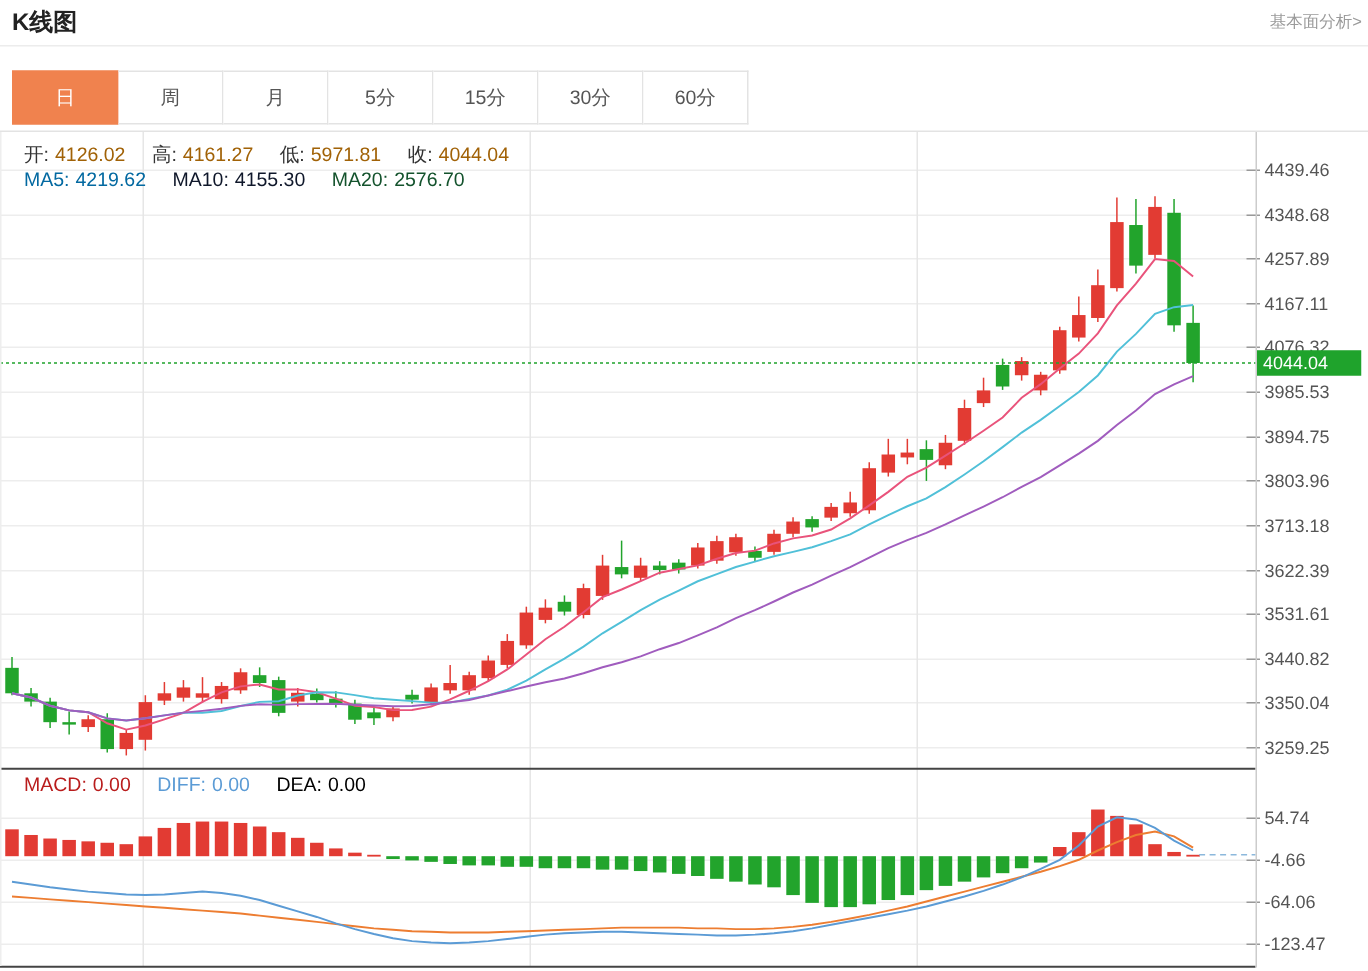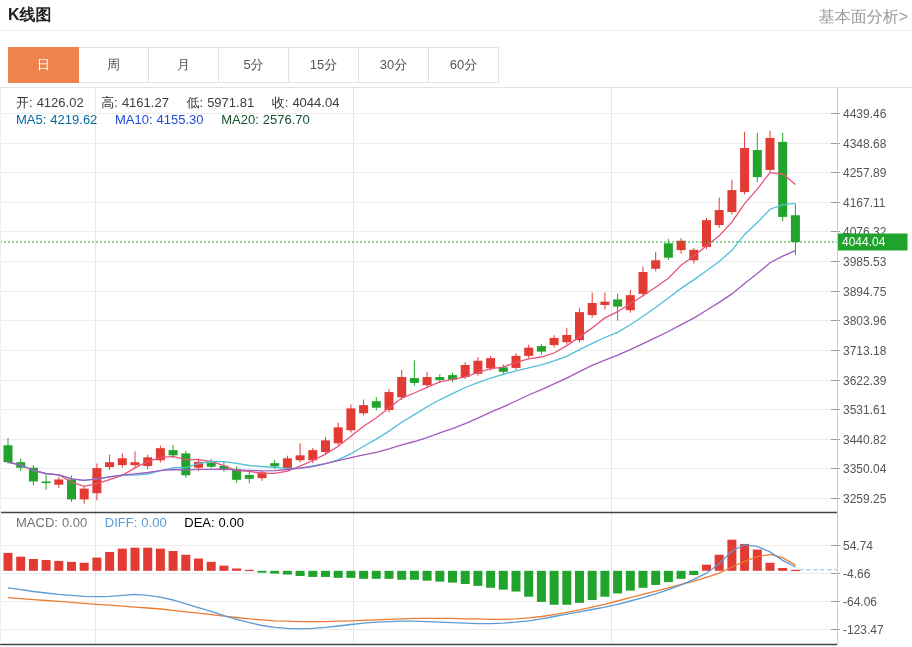--- a/index.html
+++ b/index.html
@@ -1,34 +1,34 @@
 <!DOCTYPE html>
 <html><head>
 <meta charset="utf-8">
 <style>
   html,body{margin:0;padding:0;background:#fff;}
   .page{position:relative;width:912px;height:647px;background:#fff;overflow:hidden;
         font-family:"Liberation Sans","DejaVu Sans",sans-serif;}
   .hdr{position:absolute;top:0;left:0;width:912px;height:30px;border-bottom:1px solid #ececec;}
   .title{position:absolute;left:8px;top:5px;font-size:16px;font-weight:bold;color:#222;text-align:center;}
-  .hdr-link{position:absolute;right:4px;top:7px;font-size:16px;color:#9a9a9a;cursor:pointer;}
+  .hdr-link{position:absolute;right:4px;top:7px;font-size:11px;color:#9a9a9a;cursor:pointer;}
   .tabs{position:absolute;top:47px;left:8px;display:flex;}
   .tab{width:69px;height:34px;line-height:34px;text-align:center;font-size:13px;color:#555;
        background:#fff;border:1px solid #e3e3e3;border-left:none;cursor:pointer;}
   .tab:first-child{border-left:1px solid #e3e3e3;}
   .tab.sel{background:#f0824e;border-color:#f0824e;color:#fff;}
   .lg{position:absolute;left:16px;font-size:13px;white-space:nowrap;z-index:2;}
   .lg span{margin-right:4px;}
   .lg .gap{margin-right:14px;}
   .lab{color:#333;}
-  .green{color:#404040;}
+  .green{color:#a16207;}
   .ma5{color:#0369a1;}
-  .ma10{color:#1d4ed8;}
+  .ma10{color:#0f172a;}
   .ma20{color:#14532d;}
-  .macd-r{color:#737373;}
+  .macd-r{color:#b91c1c;}
   .diff-b{color:#5b9bd5;margin-top:20px;}
   .dea-o{color:#000000;}
   svg{position:absolute;top:0;left:0;}
 </style>
 </head>
 <body>
 
 <div class="page">
 
   <svg id="chart-svg" width="912" height="647" viewBox="0 0 912 647">

